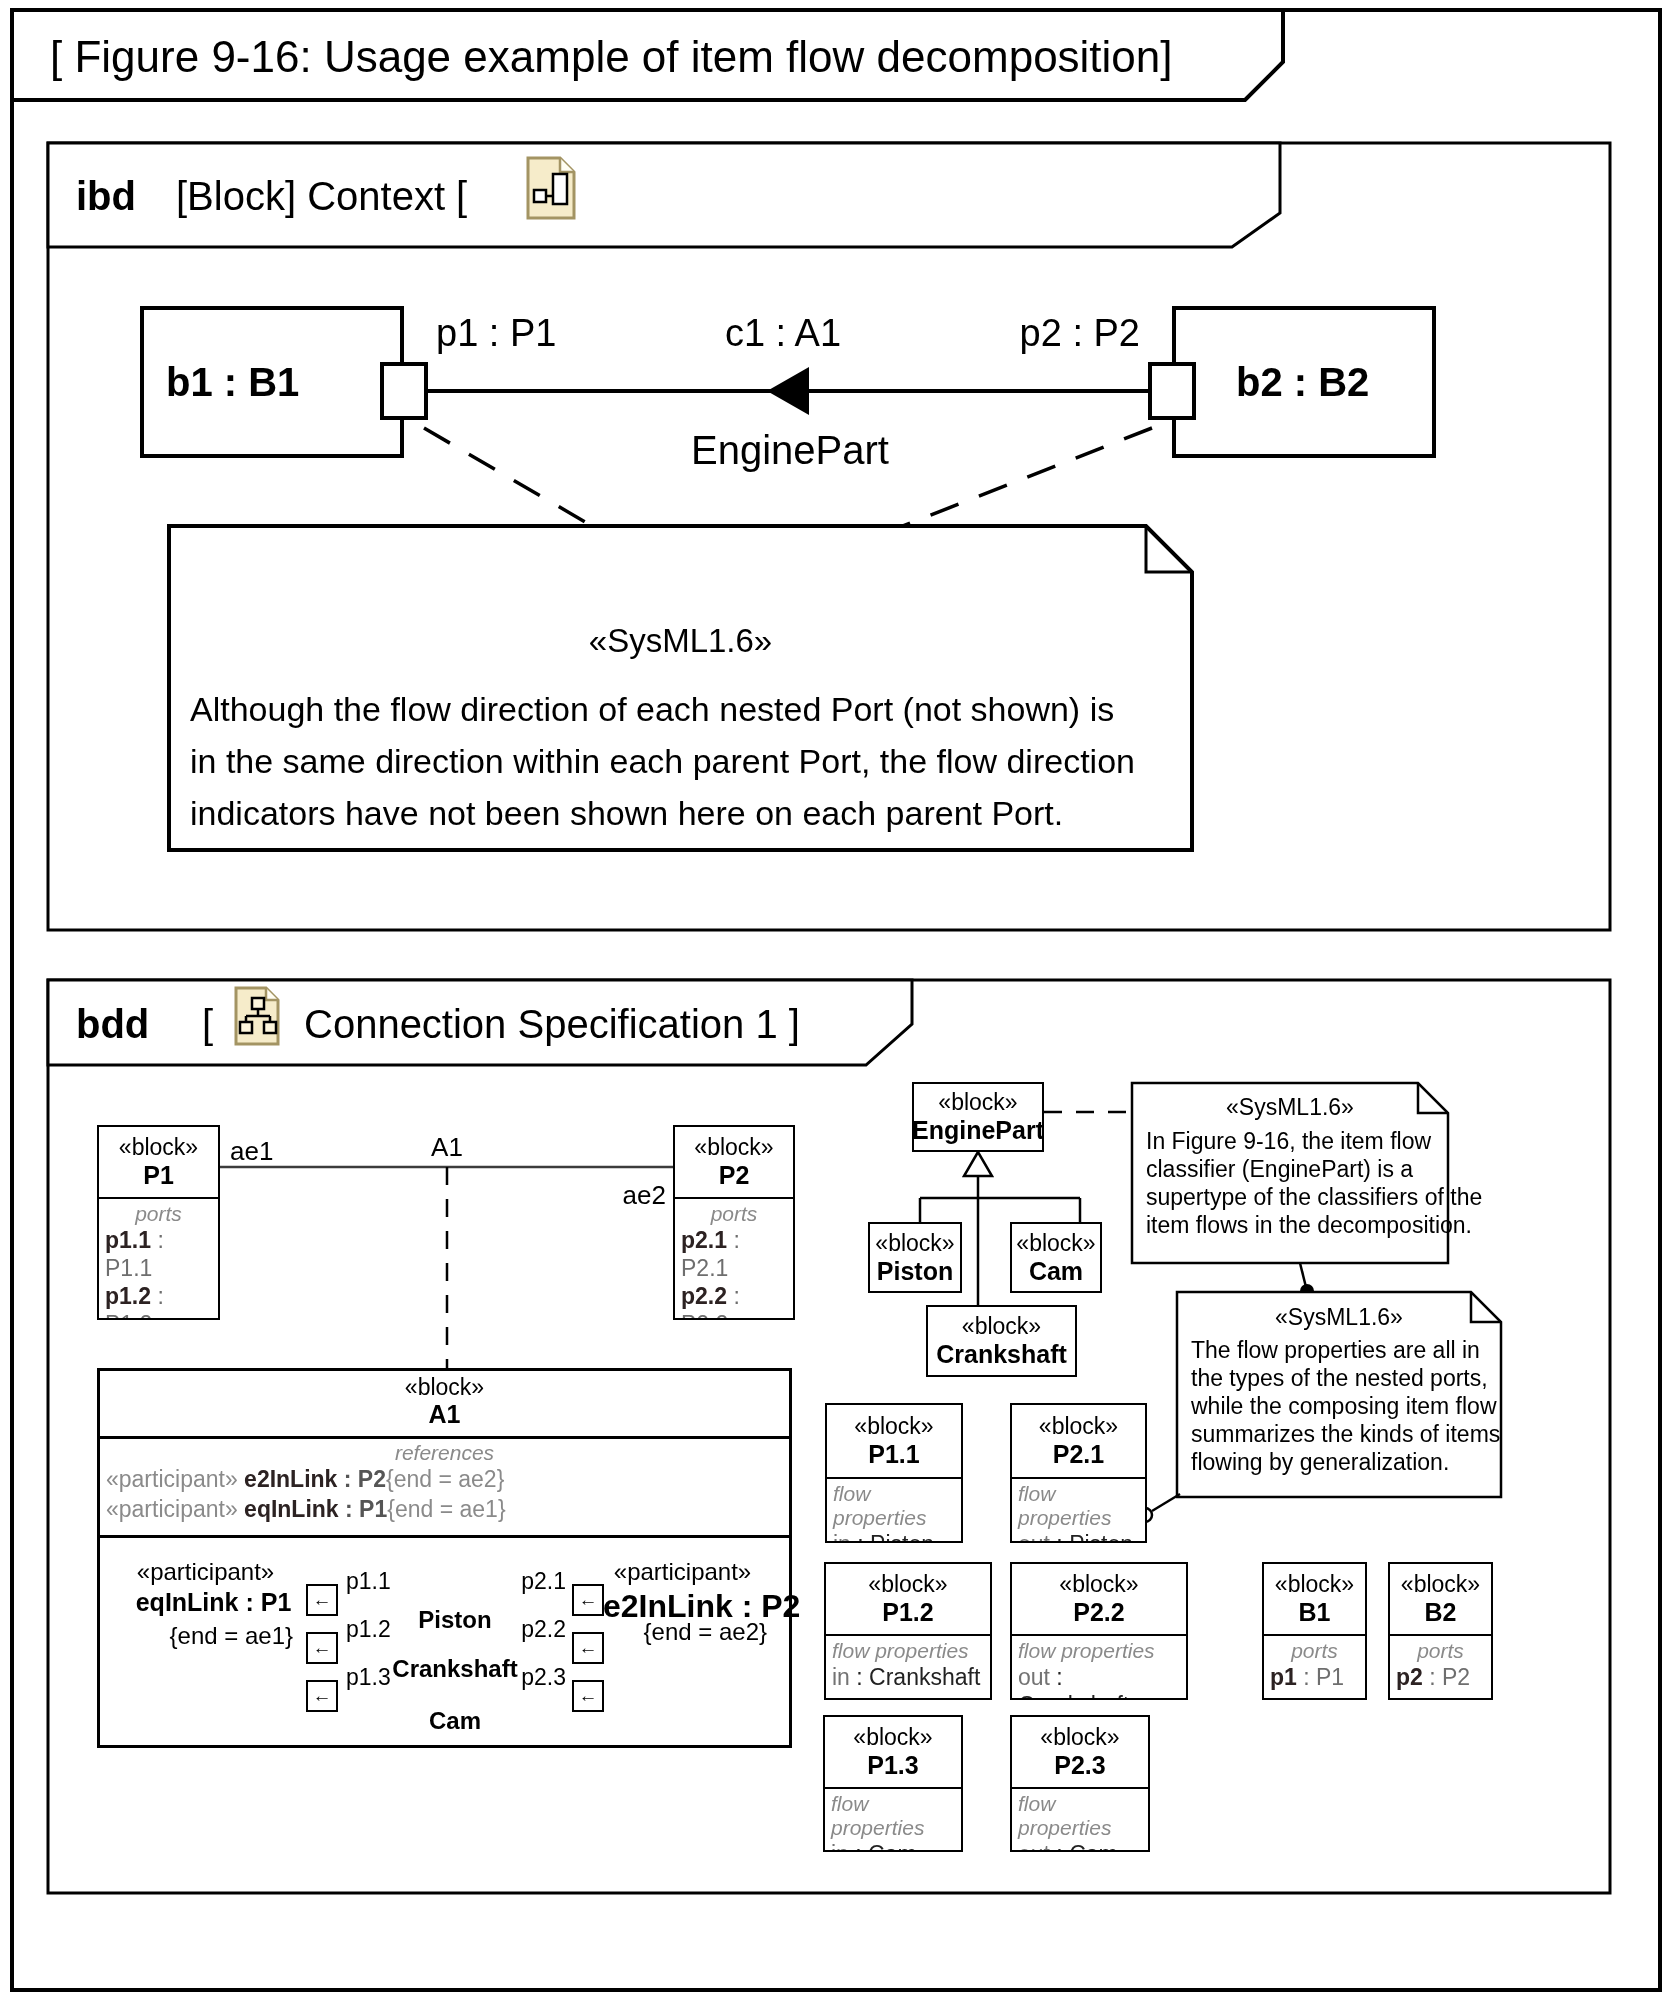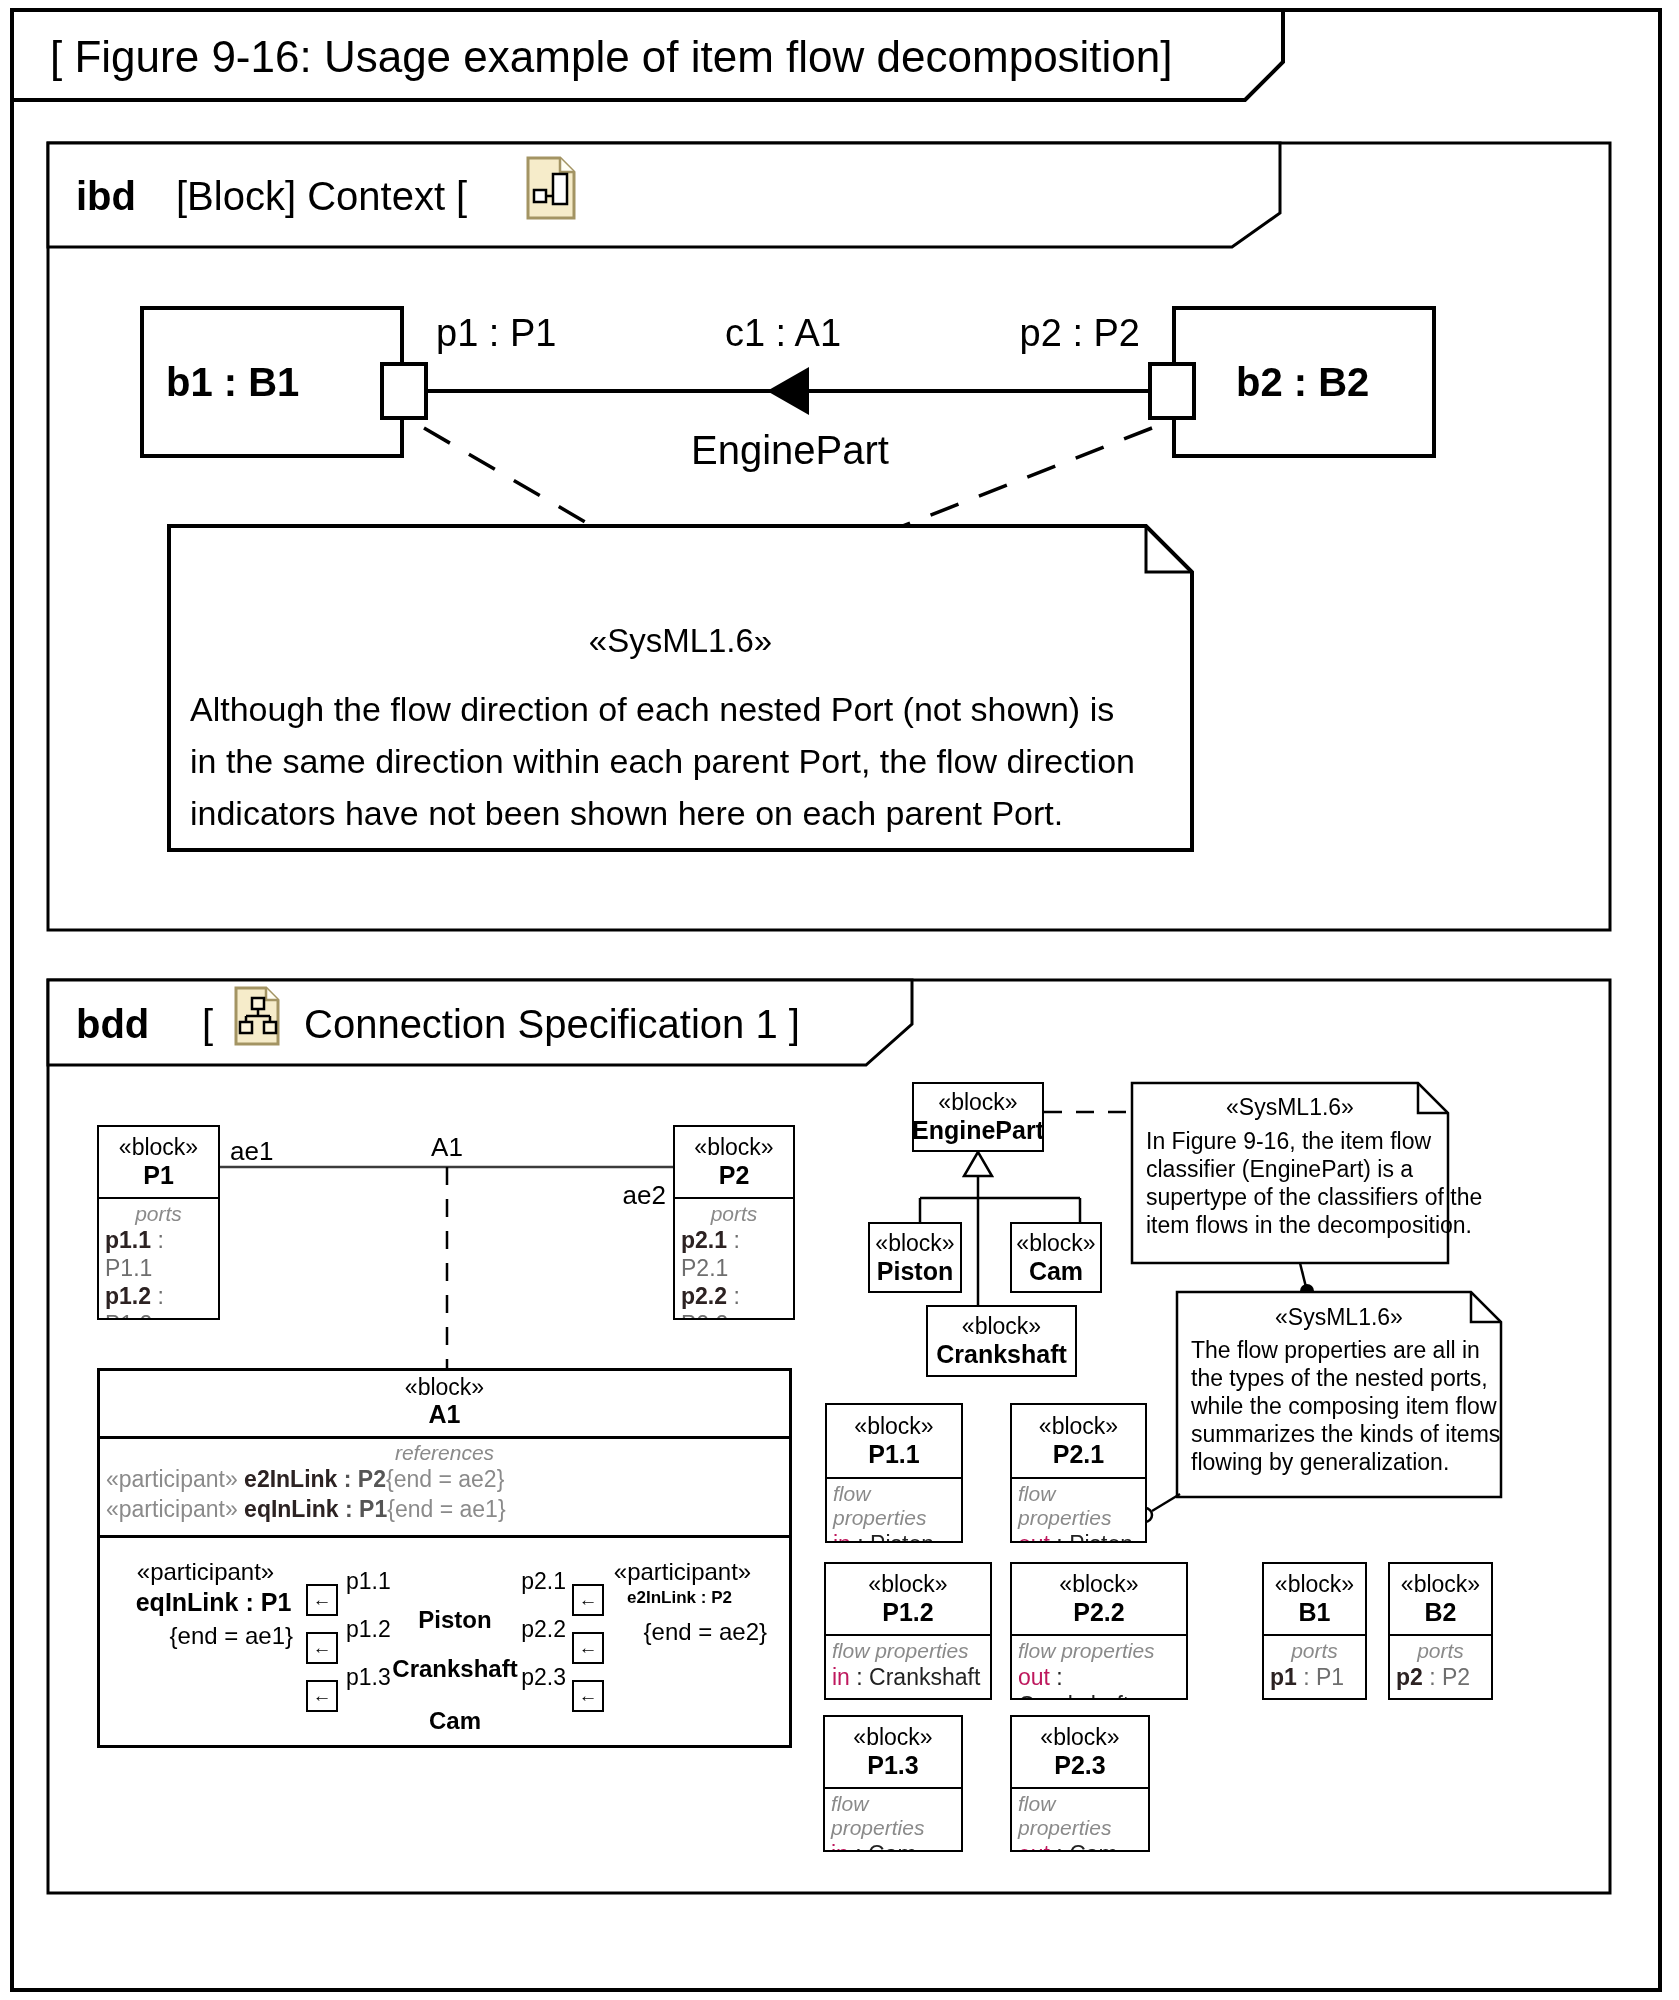--- a/index.html
+++ b/index.html
@@ -14,21 +14,21 @@
   .blk .hd{display:flex;flex-direction:column;align-items:center;justify-content:center;
            border-bottom:2px solid #000;flex:0 0 auto;}
   .blk .hd2{display:flex;flex-direction:column;align-items:center;justify-content:center;flex:1;}
   .st{font-size:23px;color:#000;}
   .nm{font-size:25px;font-weight:bold;color:#000;}
   .cp{flex:1;padding:3px 6px 0 6px;overflow:hidden;}
   .clabel{font-size:21px;font-style:italic;color:#8a8a8a;text-align:center;line-height:24px;}
   .pline{font-size:23px;line-height:28px;color:#222;}
   .pname{font-weight:bold;color:#2c2222;}
   .ptype{color:#6e6e6e;text-align:right;}
-  .dirkw{color:#be185d;}
+  .dirkw{color:#737373;}
   .port{position:absolute;background:#fff;border:2px solid #000;box-sizing:border-box;z-index:4;
         display:flex;align-items:center;justify-content:center;font-size:19px;font-weight:bold;}
   .bigport{position:absolute;background:#fff;border:4px solid #000;box-sizing:border-box;z-index:4;}
   .sep{position:absolute;height:0;border-top:3px solid #000;z-index:3;}
   .gray{color:#8a8a8a;}
   .notetxt{line-height:28px;font-size:23px;}
 </style>
 </head>
 <body>
 
@@ -228,21 +228,21 @@
   </div>
   <div class="t" style="left:106px;top:1496px;font-size:23px;">
     <span class="gray">«participant»</span><span> </span><span class="pname">eqInLink</span><span style="color:#555;font-weight:bold;"> : P1</span><span class="gray">{end = ae1}</span>
   </div>
 
   <div class="t ctr" style="left:111px;top:1558px;width:189px;font-size:24px;">«participant»</div>
   <div class="t ctr" style="left:119px;top:1588px;width:189px;font-size:25px;font-weight:bold;">eqInLink : P1</div>
   <div class="t rgt" style="left:111px;top:1622px;width:182px;font-size:24px;">{end = ae1}</div>
 
   <div class="t ctr" style="left:585px;top:1558px;width:195px;font-size:24px;">«participant»</div>
-  <div class="t ctr" style="left:582px;top:1588px;width:195px;font-size:17px;font-weight:bold;">e2InLink : P2</div>
+  <div class="t ctr" style="left:603px;top:1588px;width:195px;font-size:32px;font-weight:bold;">e2InLink : P2</div>
   <div class="t rgt" style="left:585px;top:1618px;width:182px;font-size:24px;">{end = ae2}</div>
 
   <div class="port" style="left:306px;top:1584px;width:32px;height:32px;">
       <span>←</span>
     </div>
   <div class="port" style="left:306px;top:1632px;width:32px;height:32px;">
       <span>←</span>
     </div>
   <div class="port" style="left:306px;top:1680px;width:32px;height:32px;">
       <span>←</span>

